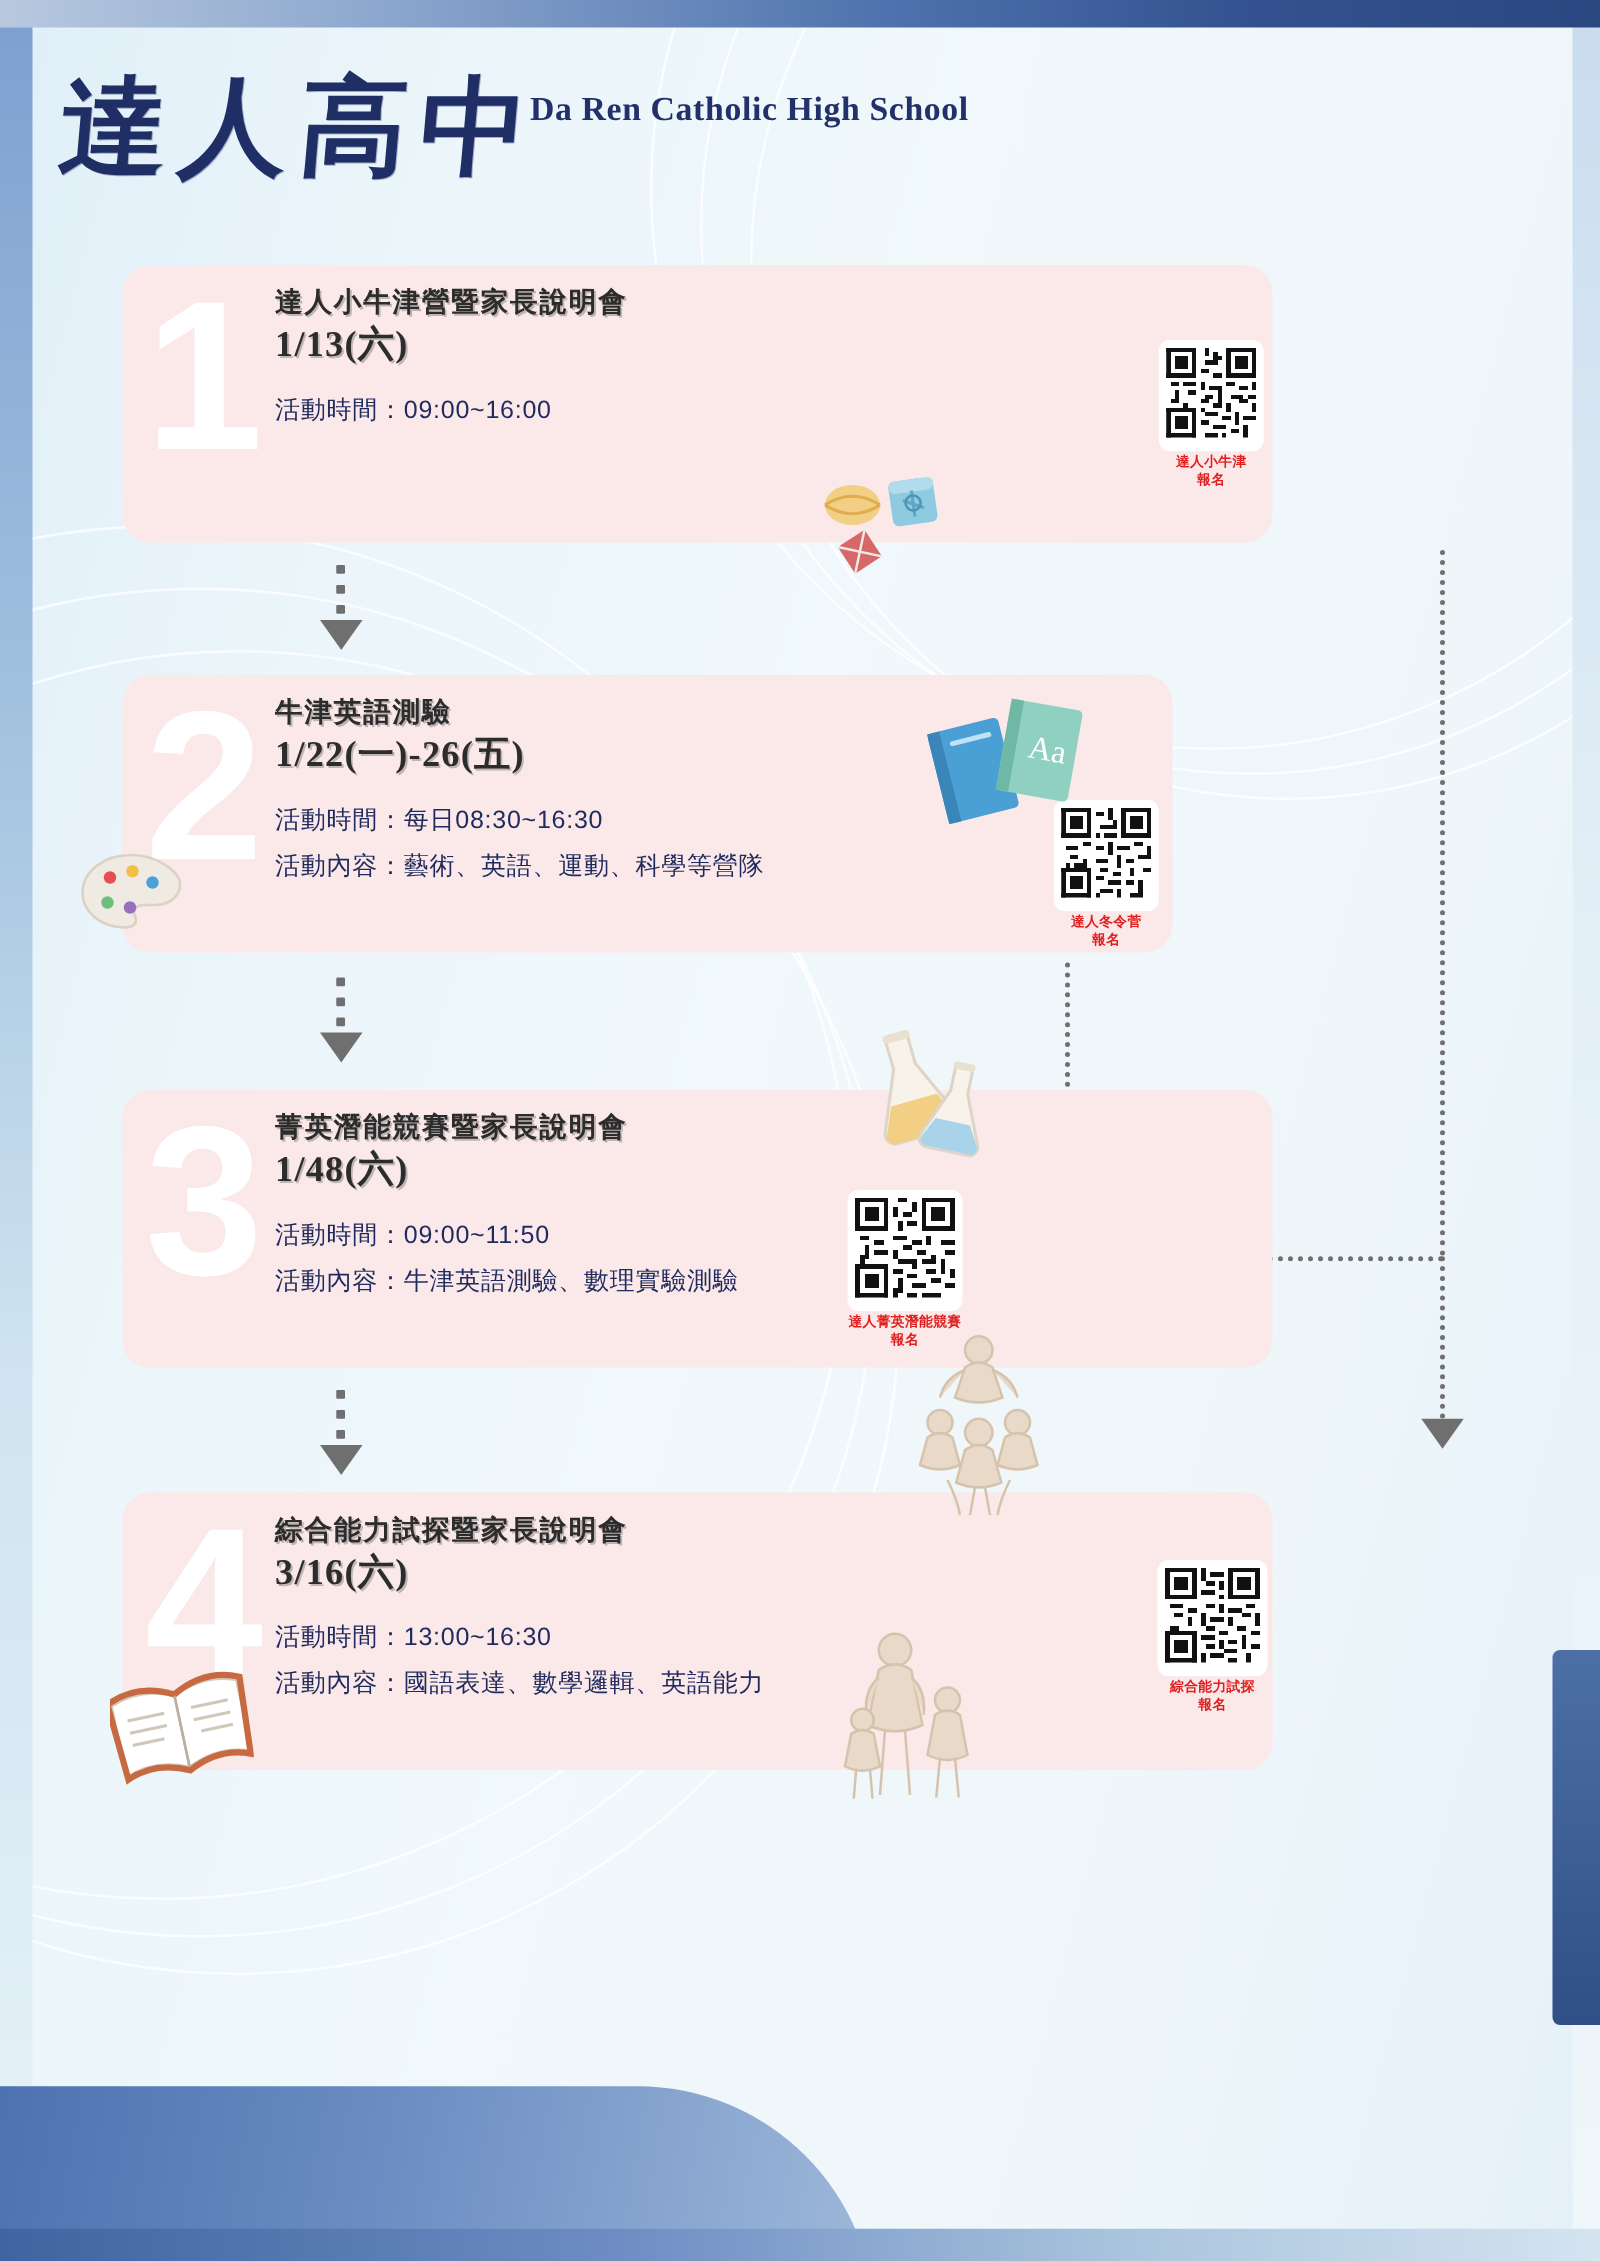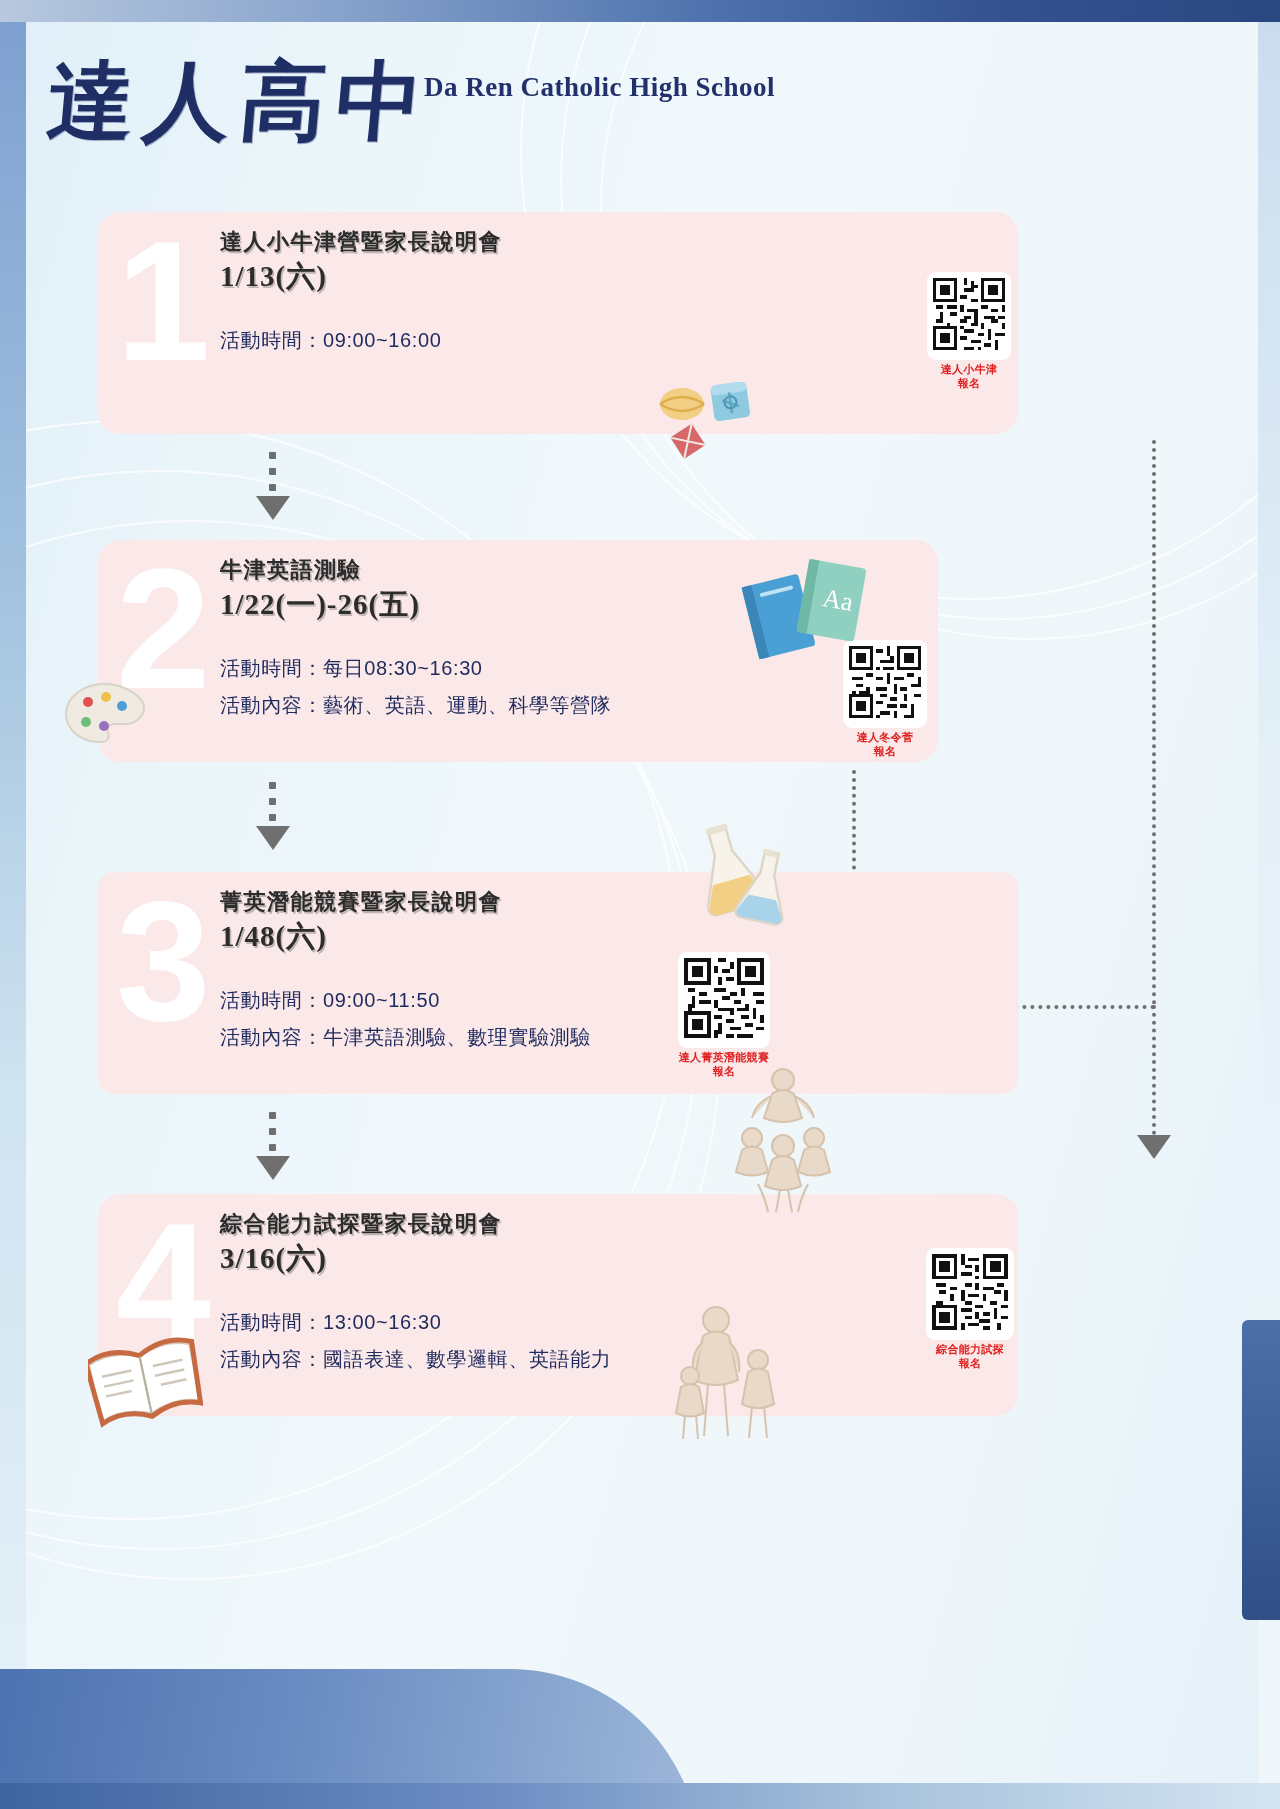--- a/index.html
+++ b/index.html
@@ -117,21 +117,21 @@
     font-family: "Liberation Serif", serif;
     font-size: 29px; font-weight: bold; color: #2c2c2c;
     letter-spacing: 1px; line-height: 1.28; margin-top: 2px;
     text-shadow: 1.5px 1.5px 0 rgba(120,120,120,.45);
   }
   .c-line {
     font-family: "Liberation Sans", sans-serif;
     font-size: 20px; color: #1f2a5e; letter-spacing: .6px;
     line-height: 1.75; margin-top: 2px;
   }
-  .c-line.first { margin-top: 28px; }
+  .c-line.first { margin-top: 16px; }
 
   
   .qr-wrap { position: absolute; z-index: 6; text-align: center; }
   .qr-box { background: #fff; border-radius: 9px; padding: 6px; display: inline-block; }
   .qr-cap {
     font-family: "Liberation Sans", sans-serif;
     font-size: 11px; font-weight: bold; color: #e02020;
     line-height: 1.25; margin-top: 3px; letter-spacing: .3px;
   }
 
@@ -343,21 +343,21 @@
       <i></i>
   </div>
   <div class="arrow" style="left:256px;top:826px;"></div>
 
   <div class="vline" style="left:852px;top:770px;height:235px;"></div>
   <div class="hline" style="left:790px;top:1005px;width:365px;"></div>
   <div class="vline" style="left:1152px;top:440px;height:565px;"></div>
   <div class="vline" style="left:1152px;top:1005px;height:130px;"></div>
   <div class="arrow" style="left:1137px;top:1135px;"></div>
 
-  <div class="card" style="left:98px;top:872px;width:920px;height:222px;border-radius:16px;">
+  <div class="card" style="left:98px;top:872px;width:920px;height:222px;">
     <div class="bignum">3</div>
     <div class="card-body">
       <div class="c-title">菁英潛能競賽暨家長說明會</div>
       <div class="c-date">1/48(六)</div>
       <div class="c-line first">活動時間：09:00~11:50</div>
       <div class="c-line">活動內容：牛津英語測驗、數理實驗測驗</div>
     </div>
   </div>
   <div class="qr-wrap" style="left:644px;top:952px;width:160px;">
     <div class="qr-box">

